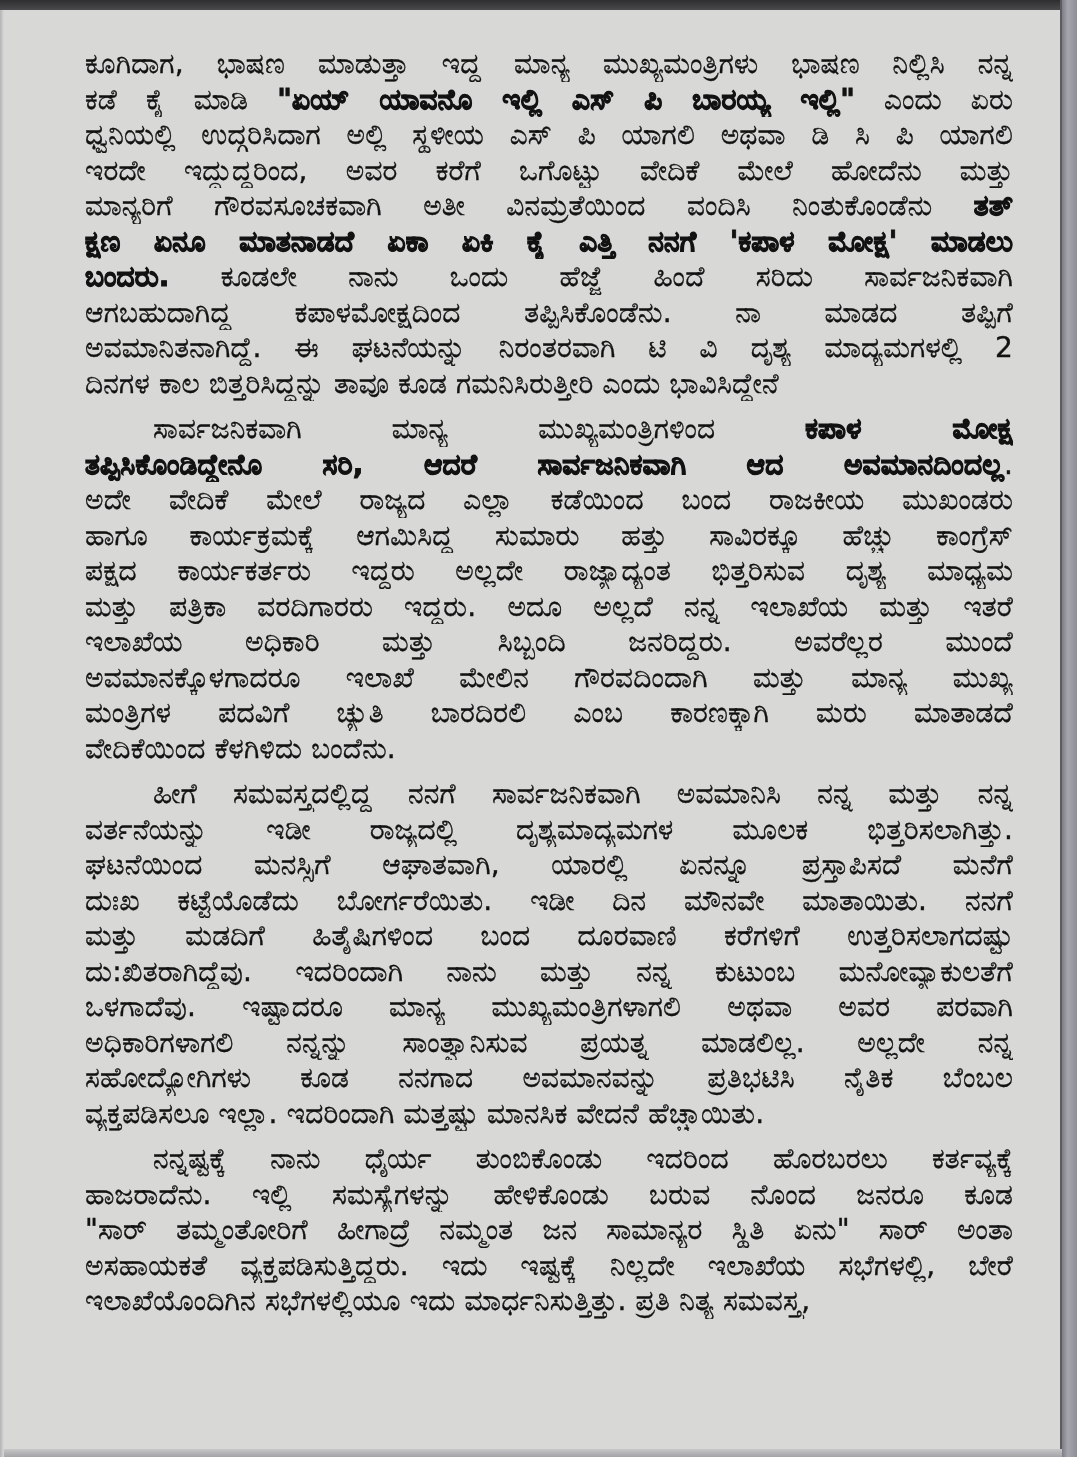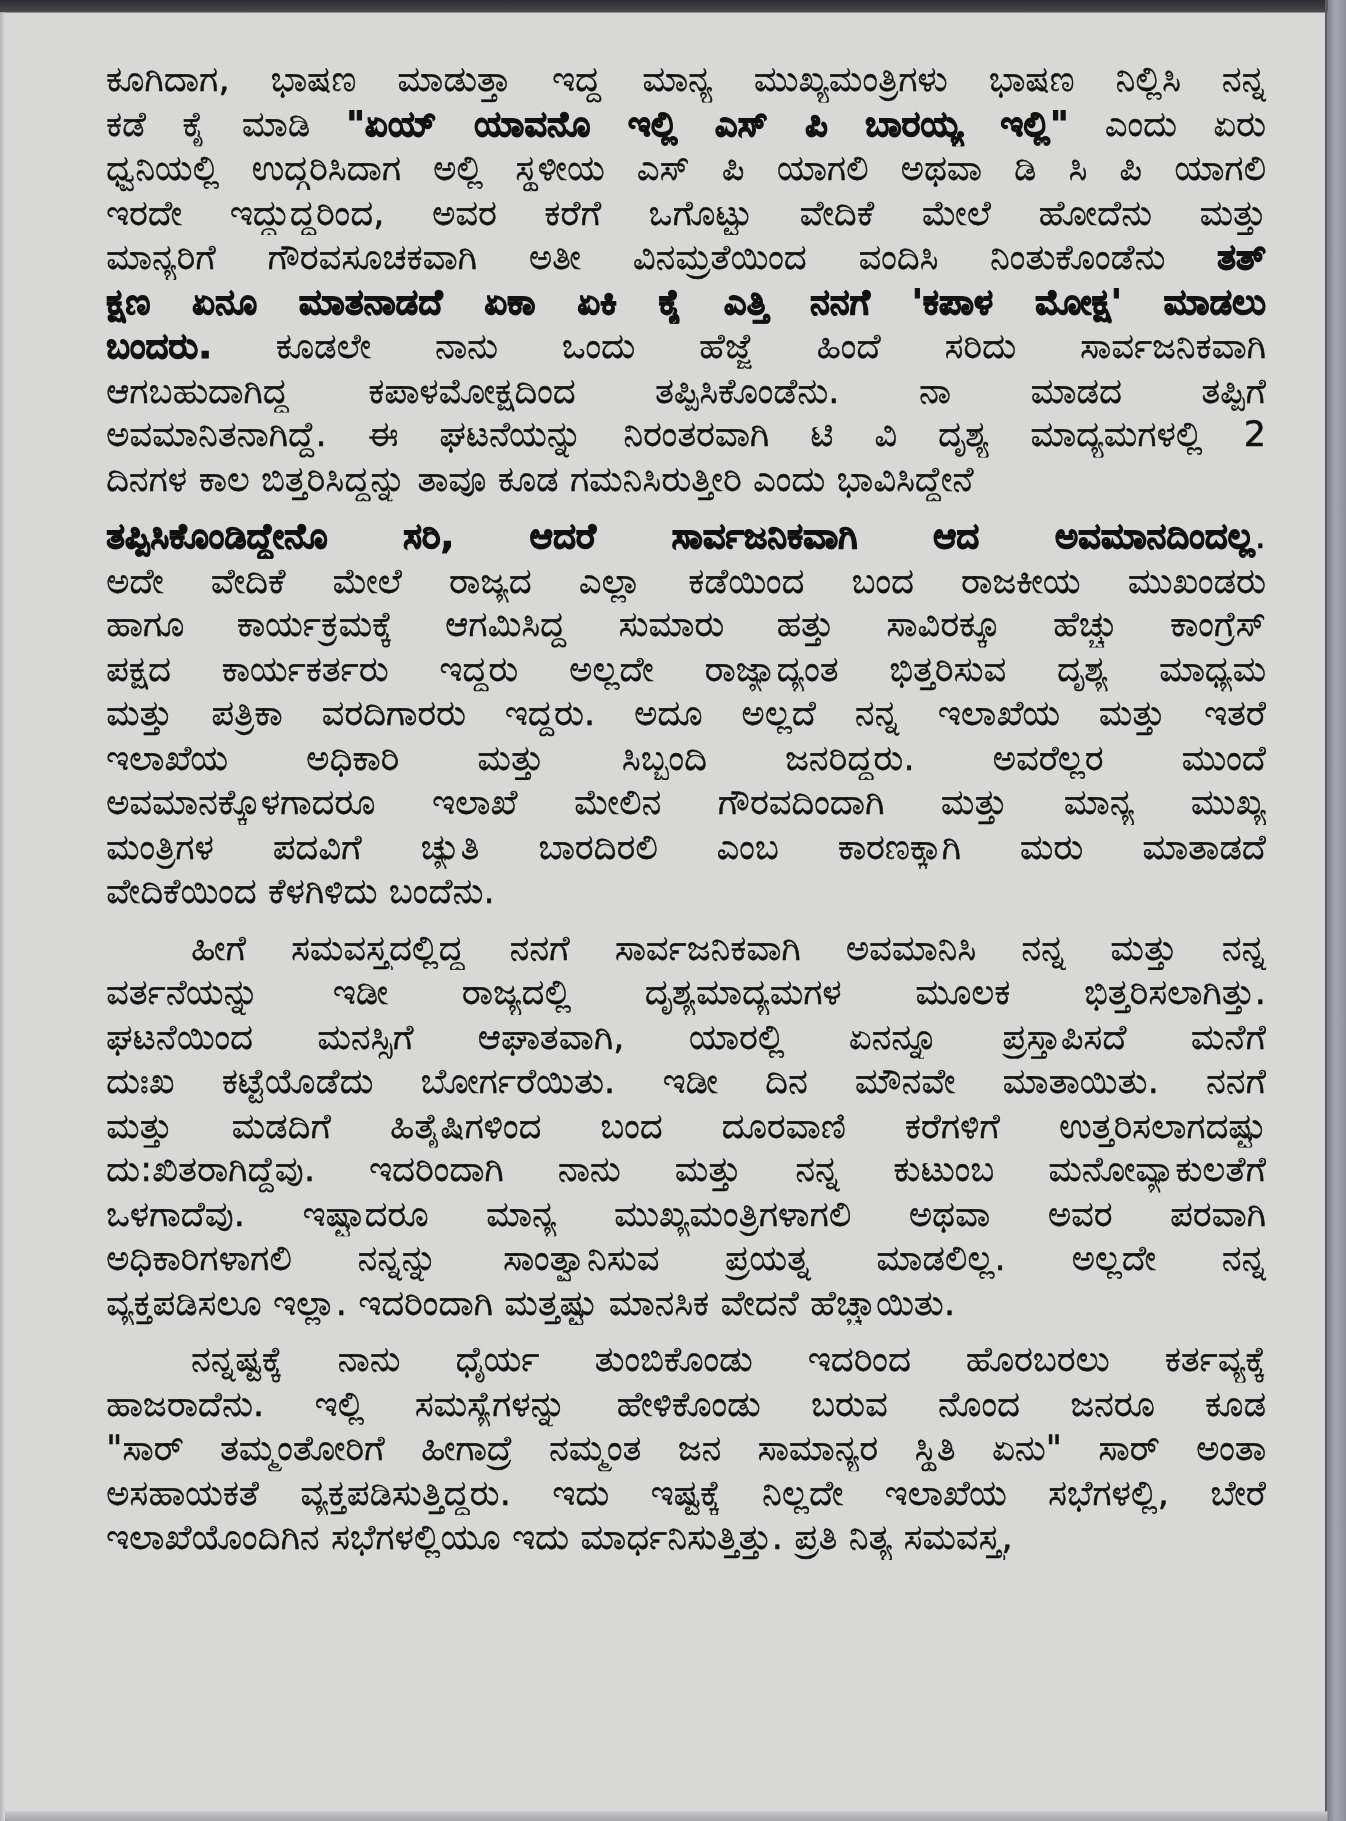--- a/index.html
+++ b/index.html
@@ -65,39 +65,41 @@
         <div class="line"><span class="seg">ಧ್ವನಿಯಲ್ಲಿ ಉದ್ಗರಿಸಿದಾಗ ಅಲ್ಲಿ ಸ್ಥಳೀಯ ಎಸ್ ಪಿ ಯಾಗಲಿ ಅಥವಾ ಡಿ ಸಿ ಪಿ ಯಾಗಲಿ</span></div>
         <div class="line"><span class="seg">ಇರದೇ ಇದ್ದುದ್ದರಿಂದ, ಅವರ ಕರೆಗೆ ಒಗೊಟ್ಟು ವೇದಿಕೆ ಮೇಲೆ ಹೋದೆನು ಮತ್ತು</span></div>
         <div class="line"><span class="seg">ಮಾನ್ಯರಿಗೆ ಗೌರವಸೂಚಕವಾಗಿ ಅತೀ ವಿನಮ್ರತೆಯಿಂದ ವಂದಿಸಿ ನಿಂತುಕೊಂಡೆನು </span><span class="seg b">ತತ್</span></div>
         <div class="line"><span class="seg b">ಕ್ಷಣ ಏನೂ ಮಾತನಾಡದೆ ಏಕಾ ಏಕಿ ಕೈ ಎತ್ತಿ ನನಗೆ 'ಕಪಾಳ ಮೋಕ್ಷ' ಮಾಡಲು</span></div>
         <div class="line"><span class="seg b">ಬಂದರು.</span><span class="seg"> ಕೂಡಲೇ ನಾನು ಒಂದು ಹೆಜ್ಜೆ ಹಿಂದೆ ಸರಿದು ಸಾರ್ವಜನಿಕವಾಗಿ</span></div>
         <div class="line"><span class="seg">ಆಗಬಹುದಾಗಿದ್ದ ಕಪಾಳಮೋಕ್ಷದಿಂದ ತಪ್ಪಿಸಿಕೊಂಡೆನು.  ನಾ ಮಾಡದ ತಪ್ಪಿಗೆ</span></div>
         <div class="line"><span class="seg">ಅವಮಾನಿತನಾಗಿದ್ದೆ. ಈ ಘಟನೆಯನ್ನು ನಿರಂತರವಾಗಿ  ಟಿ ವಿ ದೃಶ್ಯ ಮಾದ್ಯಮಗಳಲ್ಲಿ  2</span></div>
         <div class="line nojust"><span class="seg">ದಿನಗಳ ಕಾಲ ಬಿತ್ತರಿಸಿದ್ದನ್ನು ತಾವೂ ಕೂಡ ಗಮನಿಸಿರುತ್ತೀರಿ ಎಂದು ಭಾವಿಸಿದ್ದೇನೆ</span></div>
       </div>
       <div class="para">
+        <div class="line first-indent"><span class="seg">ಸಾರ್ವಜನಿಕವಾಗಿ ಮಾನ್ಯ ಮುಖ್ಯಮಂತ್ರಿಗಳಿಂದ </span><span class="seg b">ಕಪಾಳ ಮೋಕ್ಷ</span></div>
         <div class="line"><span class="seg b">ತಪ್ಪಿಸಿಕೊಂಡಿದ್ದೇನೊ ಸರಿ, ಆದರೆ ಸಾರ್ವಜನಿಕವಾಗಿ ಆದ ಅವಮಾನದಿಂದಲ್ಲ</span><span class="seg">.</span></div>
         <div class="line"><span class="seg">ಅದೇ ವೇದಿಕೆ ಮೇಲೆ ರಾಜ್ಯದ ಎಲ್ಲಾ ಕಡೆಯಿಂದ ಬಂದ ರಾಜಕೀಯ ಮುಖಂಡರು</span></div>
         <div class="line"><span class="seg">ಹಾಗೂ ಕಾರ್ಯಕ್ರಮಕ್ಕೆ ಆಗಮಿಸಿದ್ದ ಸುಮಾರು ಹತ್ತು ಸಾವಿರಕ್ಕೂ ಹೆಚ್ಚು ಕಾಂಗ್ರೆಸ್</span></div>
         <div class="line"><span class="seg">ಪಕ್ಷದ ಕಾರ್ಯಕರ್ತರು ಇದ್ದರು ಅಲ್ಲದೇ ರಾಜ್ಯಾದ್ಯಂತ ಭಿತ್ತರಿಸುವ ದೃಶ್ಯ ಮಾಧ್ಯಮ</span></div>
         <div class="line"><span class="seg">ಮತ್ತು ಪತ್ರಿಕಾ ವರದಿಗಾರರು ಇದ್ದರು. ಅದೂ ಅಲ್ಲದೆ ನನ್ನ ಇಲಾಖೆಯ ಮತ್ತು ಇತರೆ</span></div>
         <div class="line"><span class="seg">ಇಲಾಖೆಯ ಅಧಿಕಾರಿ ಮತ್ತು ಸಿಬ್ಬಂದಿ ಜನರಿದ್ದರು. ಅವರೆಲ್ಲರ ಮುಂದೆ</span></div>
         <div class="line"><span class="seg">ಅವಮಾನಕ್ಕೊಳಗಾದರೂ ಇಲಾಖೆ ಮೇಲಿನ ಗೌರವದಿಂದಾಗಿ ಮತ್ತು ಮಾನ್ಯ ಮುಖ್ಯ</span></div>
         <div class="line"><span class="seg">ಮಂತ್ರಿಗಳ ಪದವಿಗೆ ಚ್ಯುತಿ ಬಾರದಿರಲಿ ಎಂಬ ಕಾರಣಕ್ಕಾಗಿ ಮರು ಮಾತಾಡದೆ</span></div>
         <div class="line nojust"><span class="seg">ವೇದಿಕೆಯಿಂದ ಕೆಳಗಿಳಿದು ಬಂದೆನು.</span></div>
       </div>
       <div class="para">
         <div class="line first-indent"><span class="seg">ಹೀಗೆ ಸಮವಸ್ತ್ರದಲ್ಲಿದ್ದ ನನಗೆ ಸಾರ್ವಜನಿಕವಾಗಿ ಅವಮಾನಿಸಿ ನನ್ನ ಮತ್ತು ನನ್ನ</span></div>
         <div class="line"><span class="seg">ವರ್ತನೆಯನ್ನು ಇಡೀ ರಾಜ್ಯದಲ್ಲಿ ದೃಶ್ಯಮಾದ್ಯಮಗಳ ಮೂಲಕ ಭಿತ್ತರಿಸಲಾಗಿತ್ತು.</span></div>
         <div class="line"><span class="seg">ಘಟನೆಯಿಂದ ಮನಸ್ಸಿಗೆ ಆಘಾತವಾಗಿ, ಯಾರಲ್ಲಿ ಏನನ್ನೂ ಪ್ರಸ್ತಾಪಿಸದೆ ಮನೆಗೆ</span></div>
         <div class="line"><span class="seg">ದುಃಖ ಕಟ್ಟೆಯೊಡೆದು ಬೋರ್ಗರೆಯಿತು. ಇಡೀ ದಿನ ಮೌನವೇ ಮಾತಾಯಿತು. ನನಗೆ</span></div>
         <div class="line"><span class="seg">ಮತ್ತು ಮಡದಿಗೆ ಹಿತೈಷಿಗಳಿಂದ ಬಂದ ದೂರವಾಣಿ ಕರೆಗಳಿಗೆ ಉತ್ತರಿಸಲಾಗದಷ್ಟು</span></div>
         <div class="line"><span class="seg">ದು:ಖಿತರಾಗಿದ್ದೆವು.  ಇದರಿಂದಾಗಿ ನಾನು ಮತ್ತು ನನ್ನ ಕುಟುಂಬ ಮನೋವ್ಯಾಕುಲತೆಗೆ</span></div>
         <div class="line"><span class="seg">ಒಳಗಾದೆವು. ಇಷ್ಟಾದರೂ ಮಾನ್ಯ ಮುಖ್ಯಮಂತ್ರಿಗಳಾಗಲಿ ಅಥವಾ ಅವರ ಪರವಾಗಿ</span></div>
         <div class="line"><span class="seg">ಅಧಿಕಾರಿಗಳಾಗಲಿ ನನ್ನನ್ನು ಸಾಂತ್ವಾನಿಸುವ ಪ್ರಯತ್ನ ಮಾಡಲಿಲ್ಲ. ಅಲ್ಲದೇ ನನ್ನ</span></div>
+        <div class="line"><span class="seg">ಸಹೋದ್ಯೋಗಿಗಳು ಕೂಡ ನನಗಾದ ಅವಮಾನವನ್ನು ಪ್ರತಿಭಟಿಸಿ ನೈತಿಕ ಬೆಂಬಲ</span></div>
         <div class="line nojust"><span class="seg">ವ್ಯಕ್ತಪಡಿಸಲೂ ಇಲ್ಲಾ. ಇದರಿಂದಾಗಿ ಮತ್ತಷ್ಟು ಮಾನಸಿಕ ವೇದನೆ ಹೆಚ್ಚಾಯಿತು.</span></div>
       </div>
       <div class="para">
         <div class="line first-indent"><span class="seg">ನನ್ನಷ್ಟಕ್ಕೆ ನಾನು ಧೈರ್ಯ ತುಂಬಿಕೊಂಡು ಇದರಿಂದ ಹೊರಬರಲು ಕರ್ತವ್ಯಕ್ಕೆ</span></div>
         <div class="line"><span class="seg">ಹಾಜರಾದೆನು. ಇಲ್ಲಿ ಸಮಸ್ಯೆಗಳನ್ನು ಹೇಳಿಕೊಂಡು ಬರುವ ನೊಂದ ಜನರೂ ಕೂಡ</span></div>
         <div class="line"><span class="seg">"ಸಾರ್ ತಮ್ಮಂತೋರಿಗೆ ಹೀಗಾದ್ರೆ ನಮ್ಮಂತ ಜನ ಸಾಮಾನ್ಯರ ಸ್ಥಿತಿ ಏನು" ಸಾರ್ ಅಂತಾ</span></div>
         <div class="line"><span class="seg">ಅಸಹಾಯಕತೆ ವ್ಯಕ್ತಪಡಿಸುತ್ತಿದ್ದರು. ಇದು ಇಷ್ಟಕ್ಕೆ ನಿಲ್ಲದೇ  ಇಲಾಖೆಯ ಸಭೆಗಳಲ್ಲಿ, ಬೇರೆ</span></div>
         <div class="line nojust"><span class="seg">ಇಲಾಖೆಯೊಂದಿಗಿನ ಸಭೆಗಳಲ್ಲಿಯೂ  ಇದು ಮಾರ್ಧನಿಸುತ್ತಿತ್ತು. ಪ್ರತಿ  ನಿತ್ಯ ಸಮವಸ್ತ್ರ,</span></div>
       </div>
     </div>

